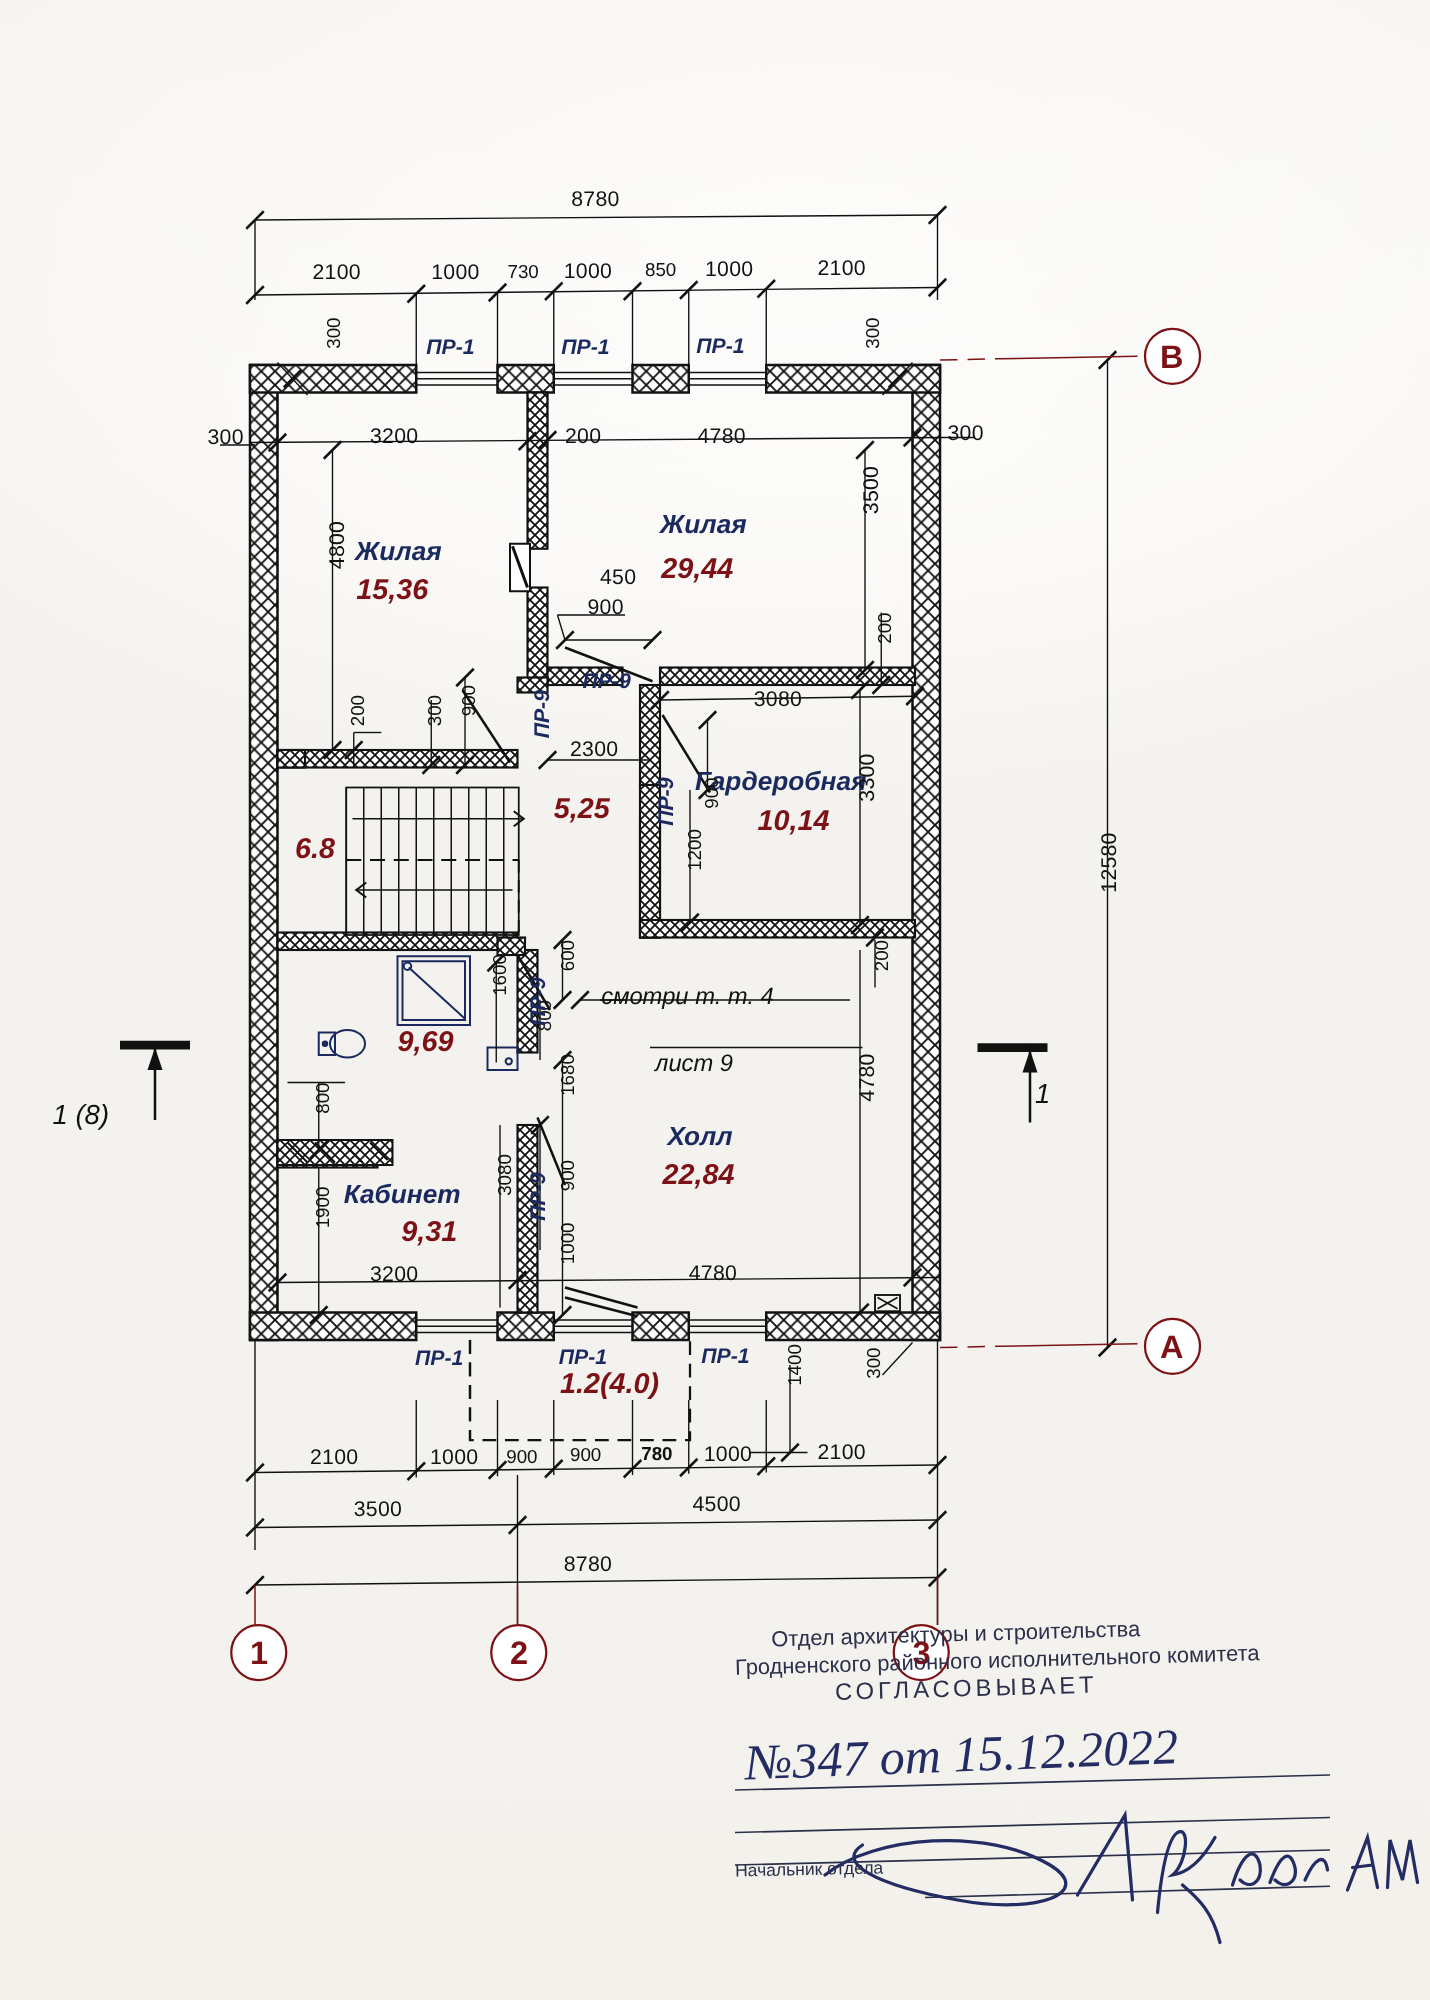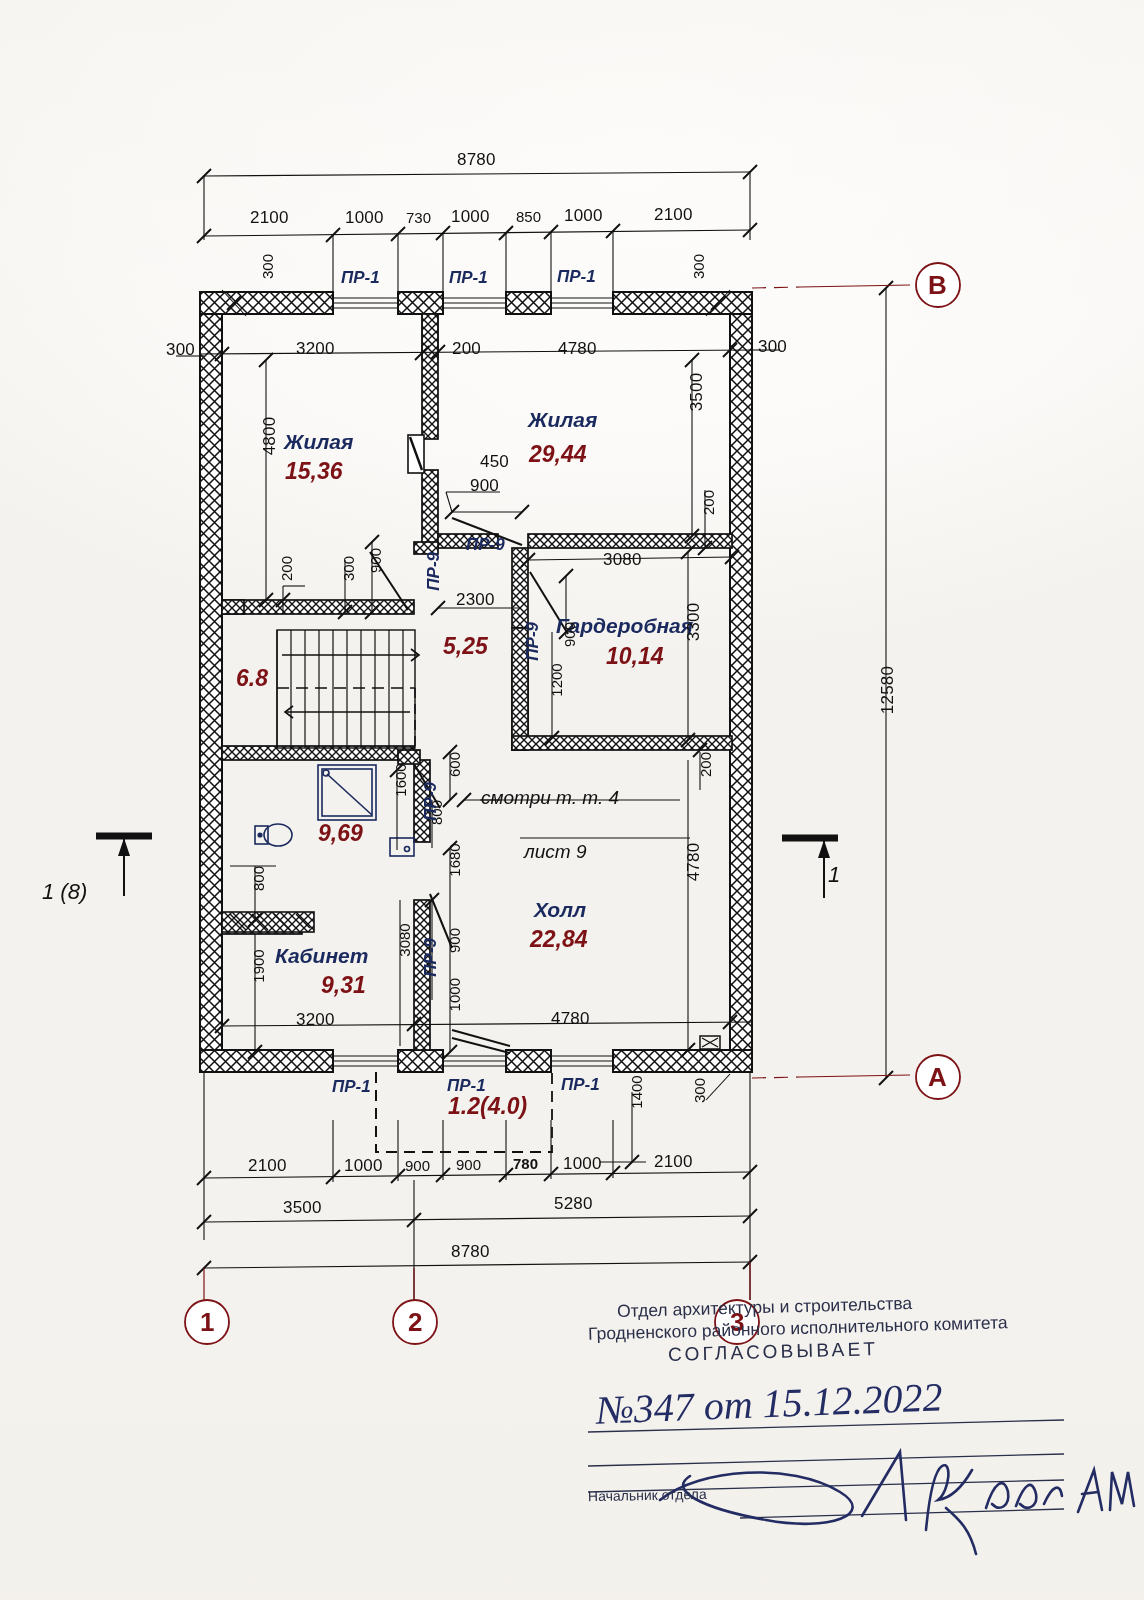--- a/index.html
+++ b/index.html
@@ -499,21 +499,21 @@
 
 <div class="t dimtxt k" style="left:248px;top:1156px;">2100</div>
 <div class="t dimtxt k" style="left:344px;top:1156px;">1000</div>
 <div class="t dimsm k" style="left:405px;top:1157px;">900</div>
 <div class="t dimsm k" style="left:456px;top:1156px;">900</div>
 <div class="t dimsm k" style="left:513px;top:1155px;font-weight:bold;">780</div>
 <div class="t dimtxt k" style="left:563px;top:1154px;">1000</div>
 <div class="t dimtxt k" style="left:654px;top:1152px;">2100</div>
 
 <div class="t dimtxt k" style="left:283px;top:1198px;">3500</div>
-<div class="t dimtxt k" style="left:554px;top:1194px;">5280</div>
+<div class="t dimtxt k" style="left:554px;top:1194px;">4500</div>
 <div class="t dimtxt k" style="left:451px;top:1242px;">8780</div>
 
 <div class="t dimtxt k vert" style="left:878px;top:690px;transform:rotate(-90deg) translate(-50%,0);">12580</div>
 
 <div class="t axlabel axred" style="left:928px;top:270px;">В</div>
 <div class="t axlabel axred" style="left:928px;top:1062px;">А</div>
 <div class="t axlabel axred" style="left:200px;top:1307px;">1</div>
 <div class="t axlabel axred" style="left:408px;top:1307px;">2</div>
 <div class="t axlabel axred" style="left:730px;top:1307px;">3</div>
 

